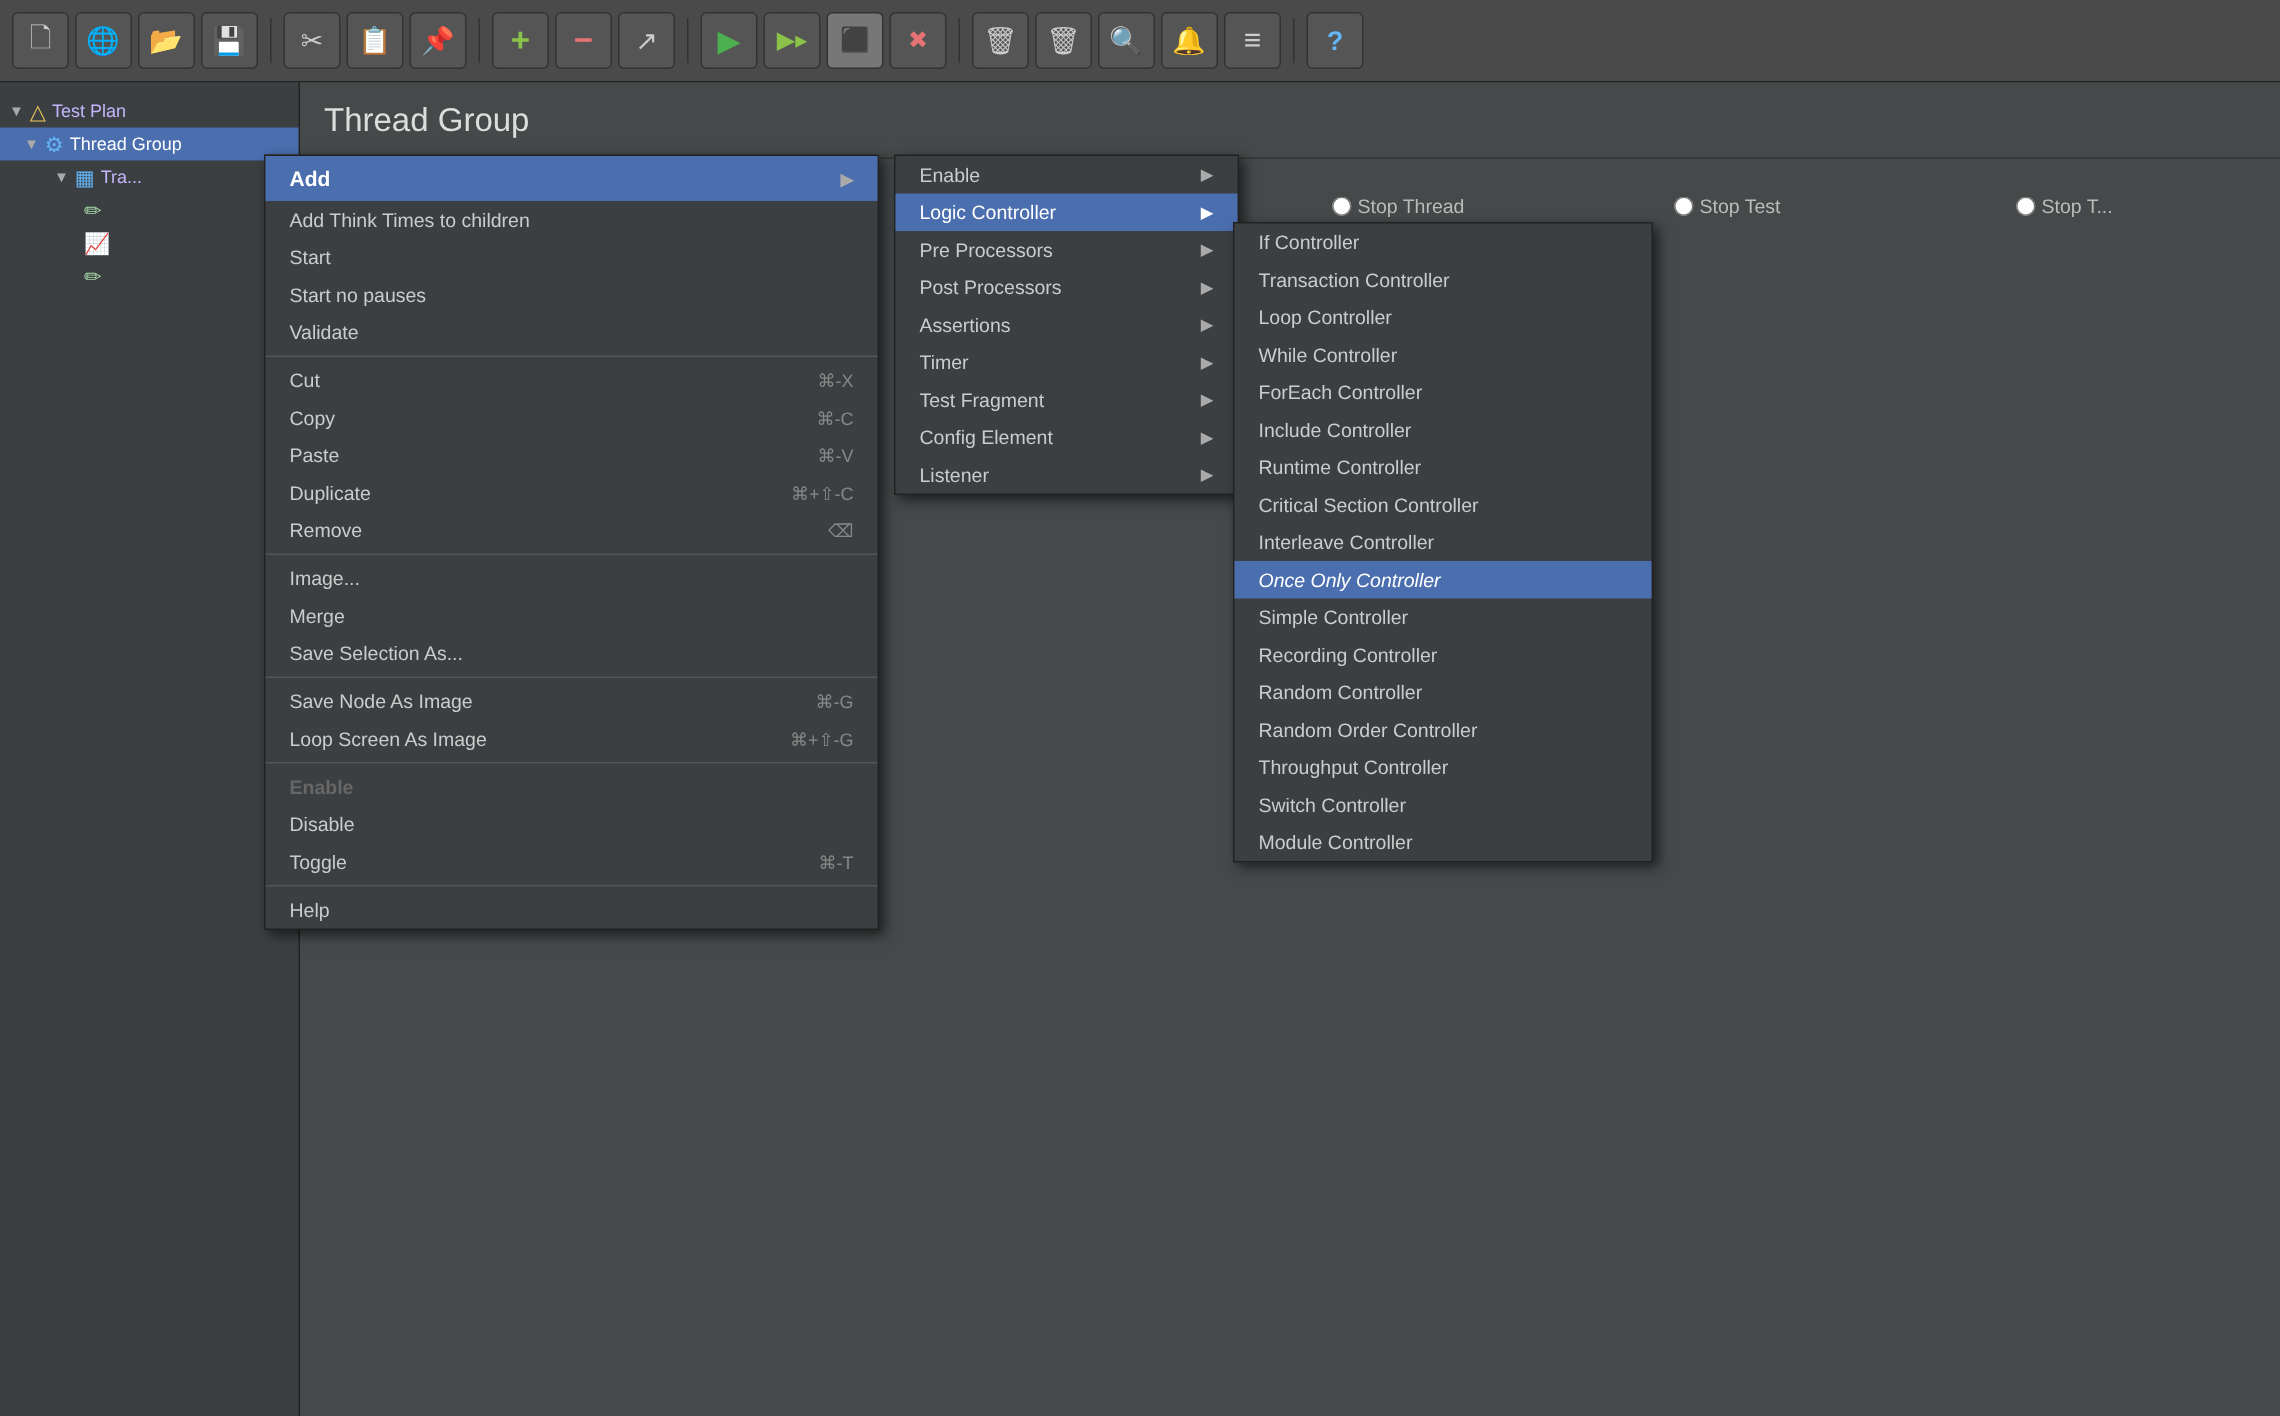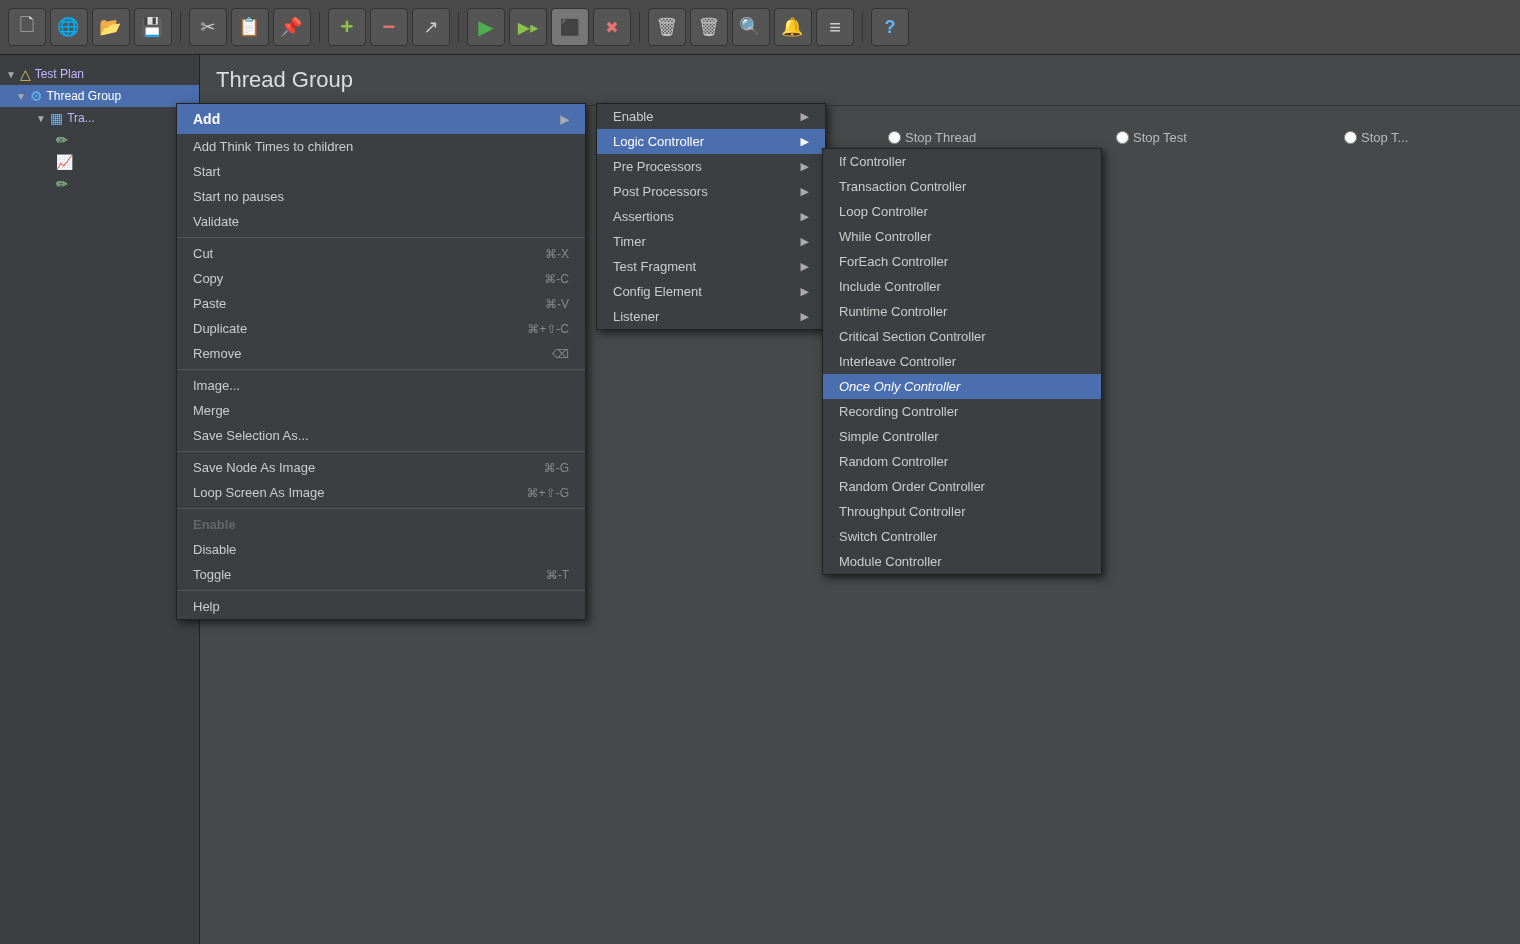--- a/index.html
+++ b/index.html
@@ -457,26 +457,26 @@
   <div class="ctx-menu-item">
     <span>Critical Section Controller</span>
   </div>
   <div class="ctx-menu-item">
     <span>Interleave Controller</span>
   </div>
   <div class="ctx-menu-item highlighted">
     <span>Once Only Controller</span>
   </div>
   <div class="ctx-menu-item">
+    <span>Simple Controller</span>
+  </div>
+  <div class="ctx-menu-item">
     <span>Recording Controller</span>
   </div>
   <div class="ctx-menu-item">
-    <span>Simple Controller</span>
-  </div>
-  <div class="ctx-menu-item">
     <span>Random Controller</span>
   </div>
   <div class="ctx-menu-item">
     <span>Random Order Controller</span>
   </div>
   <div class="ctx-menu-item">
     <span>Throughput Controller</span>
   </div>
   <div class="ctx-menu-item">
     <span>Switch Controller</span>

